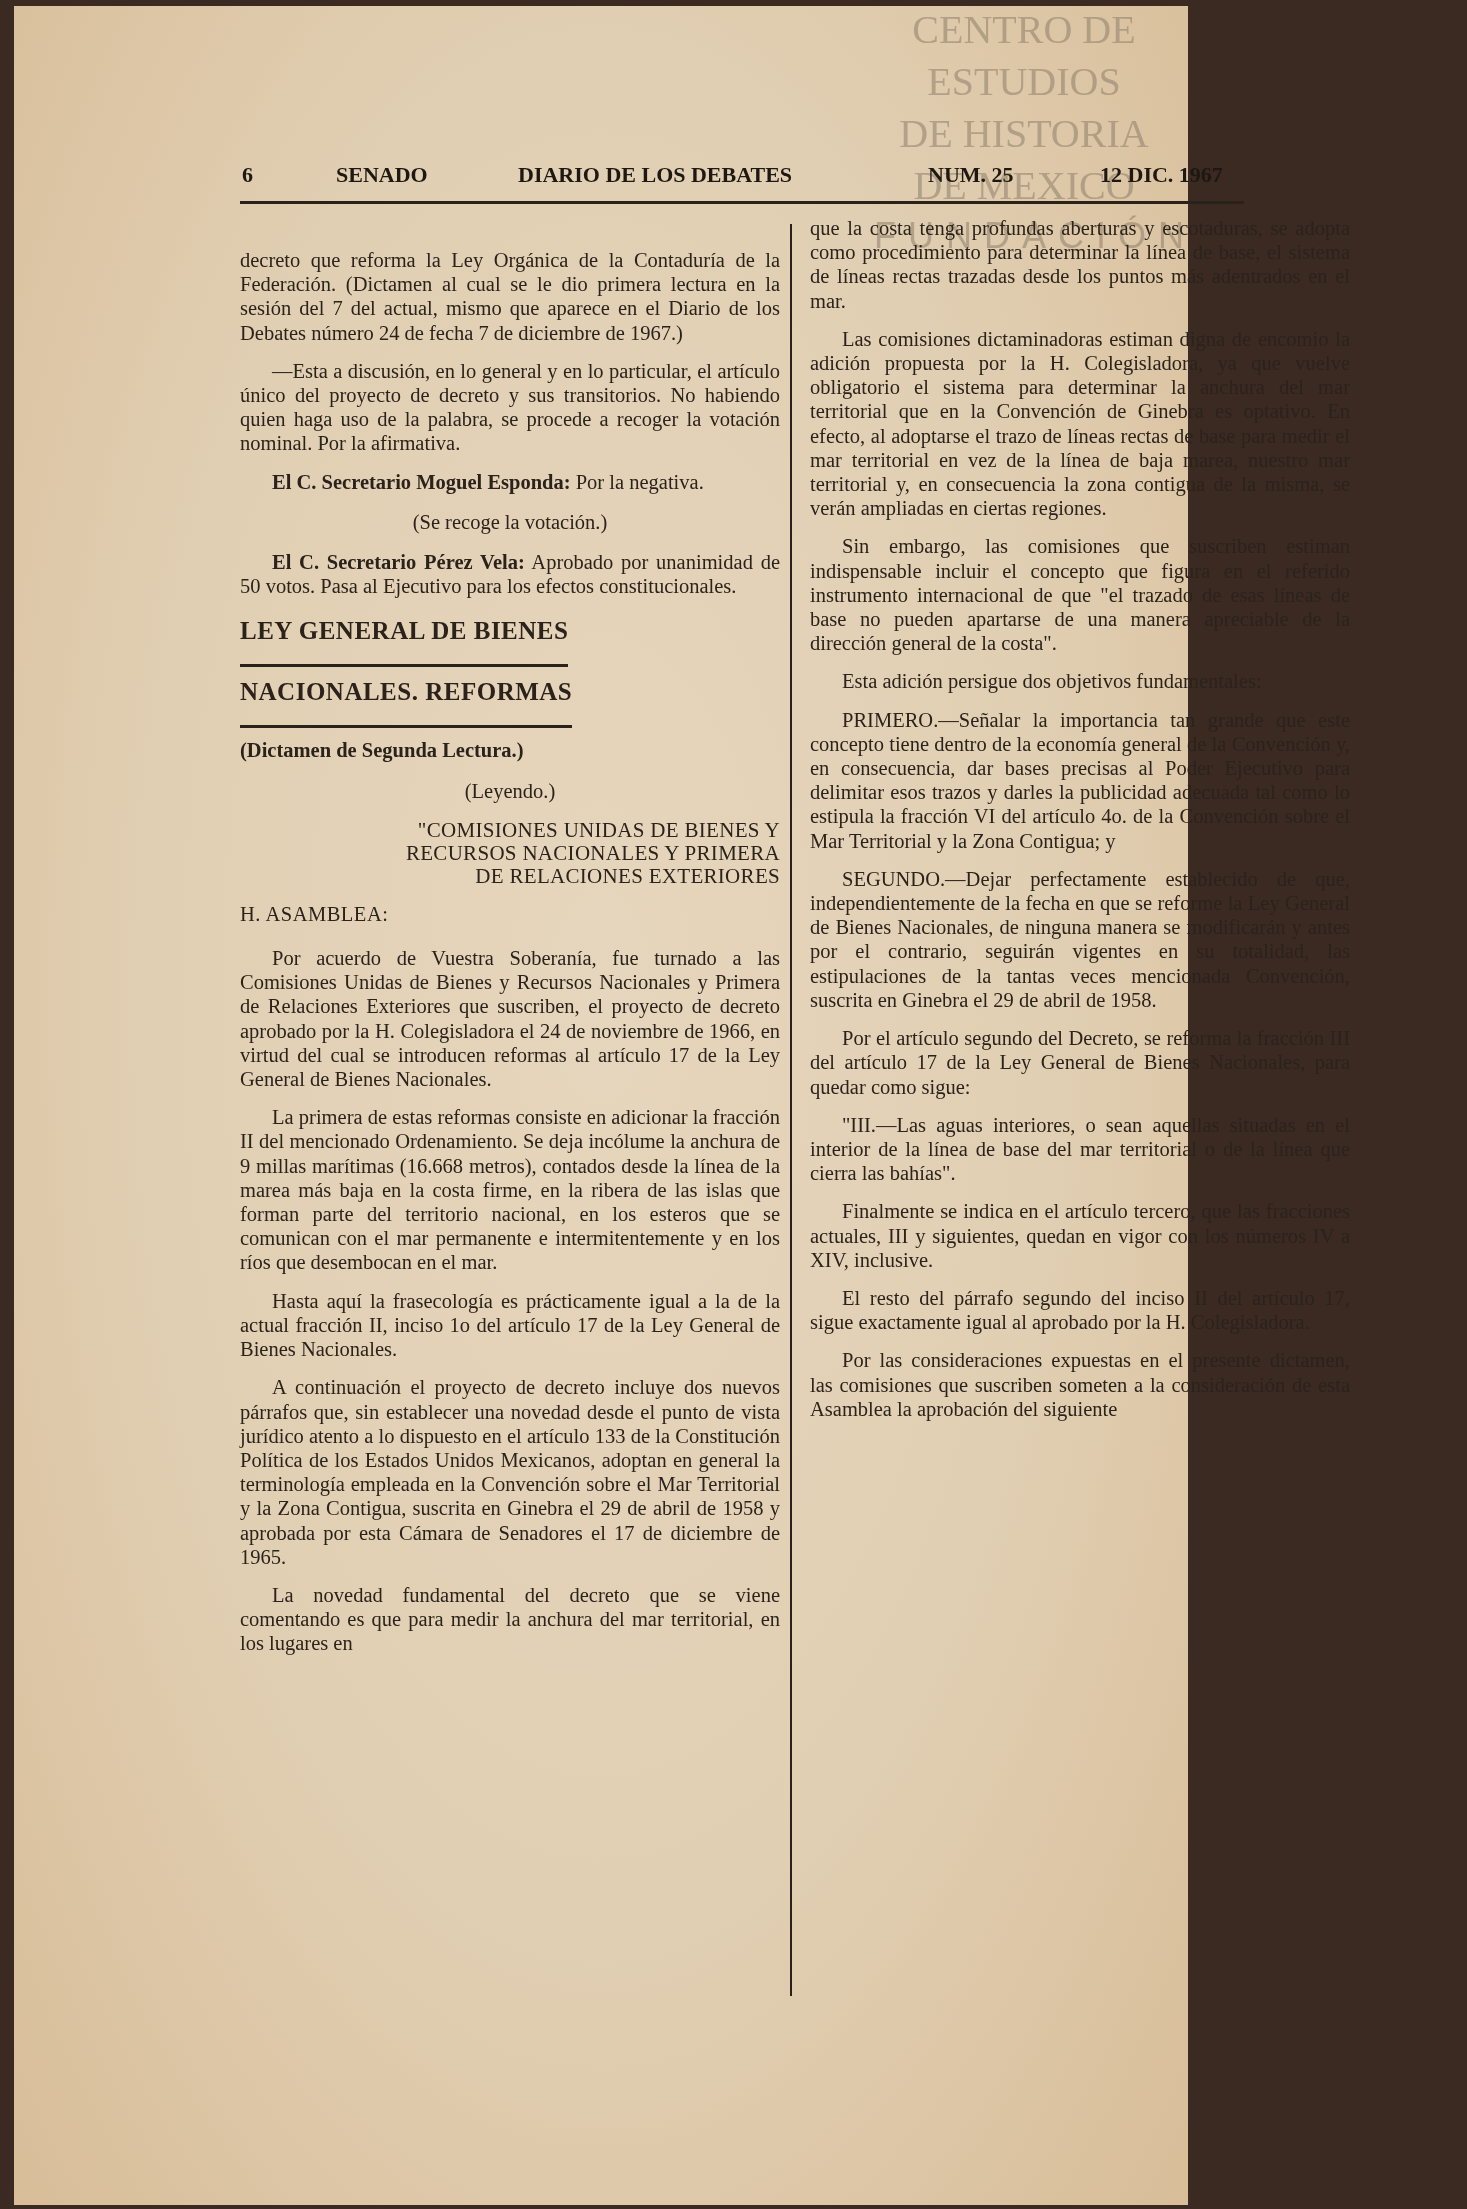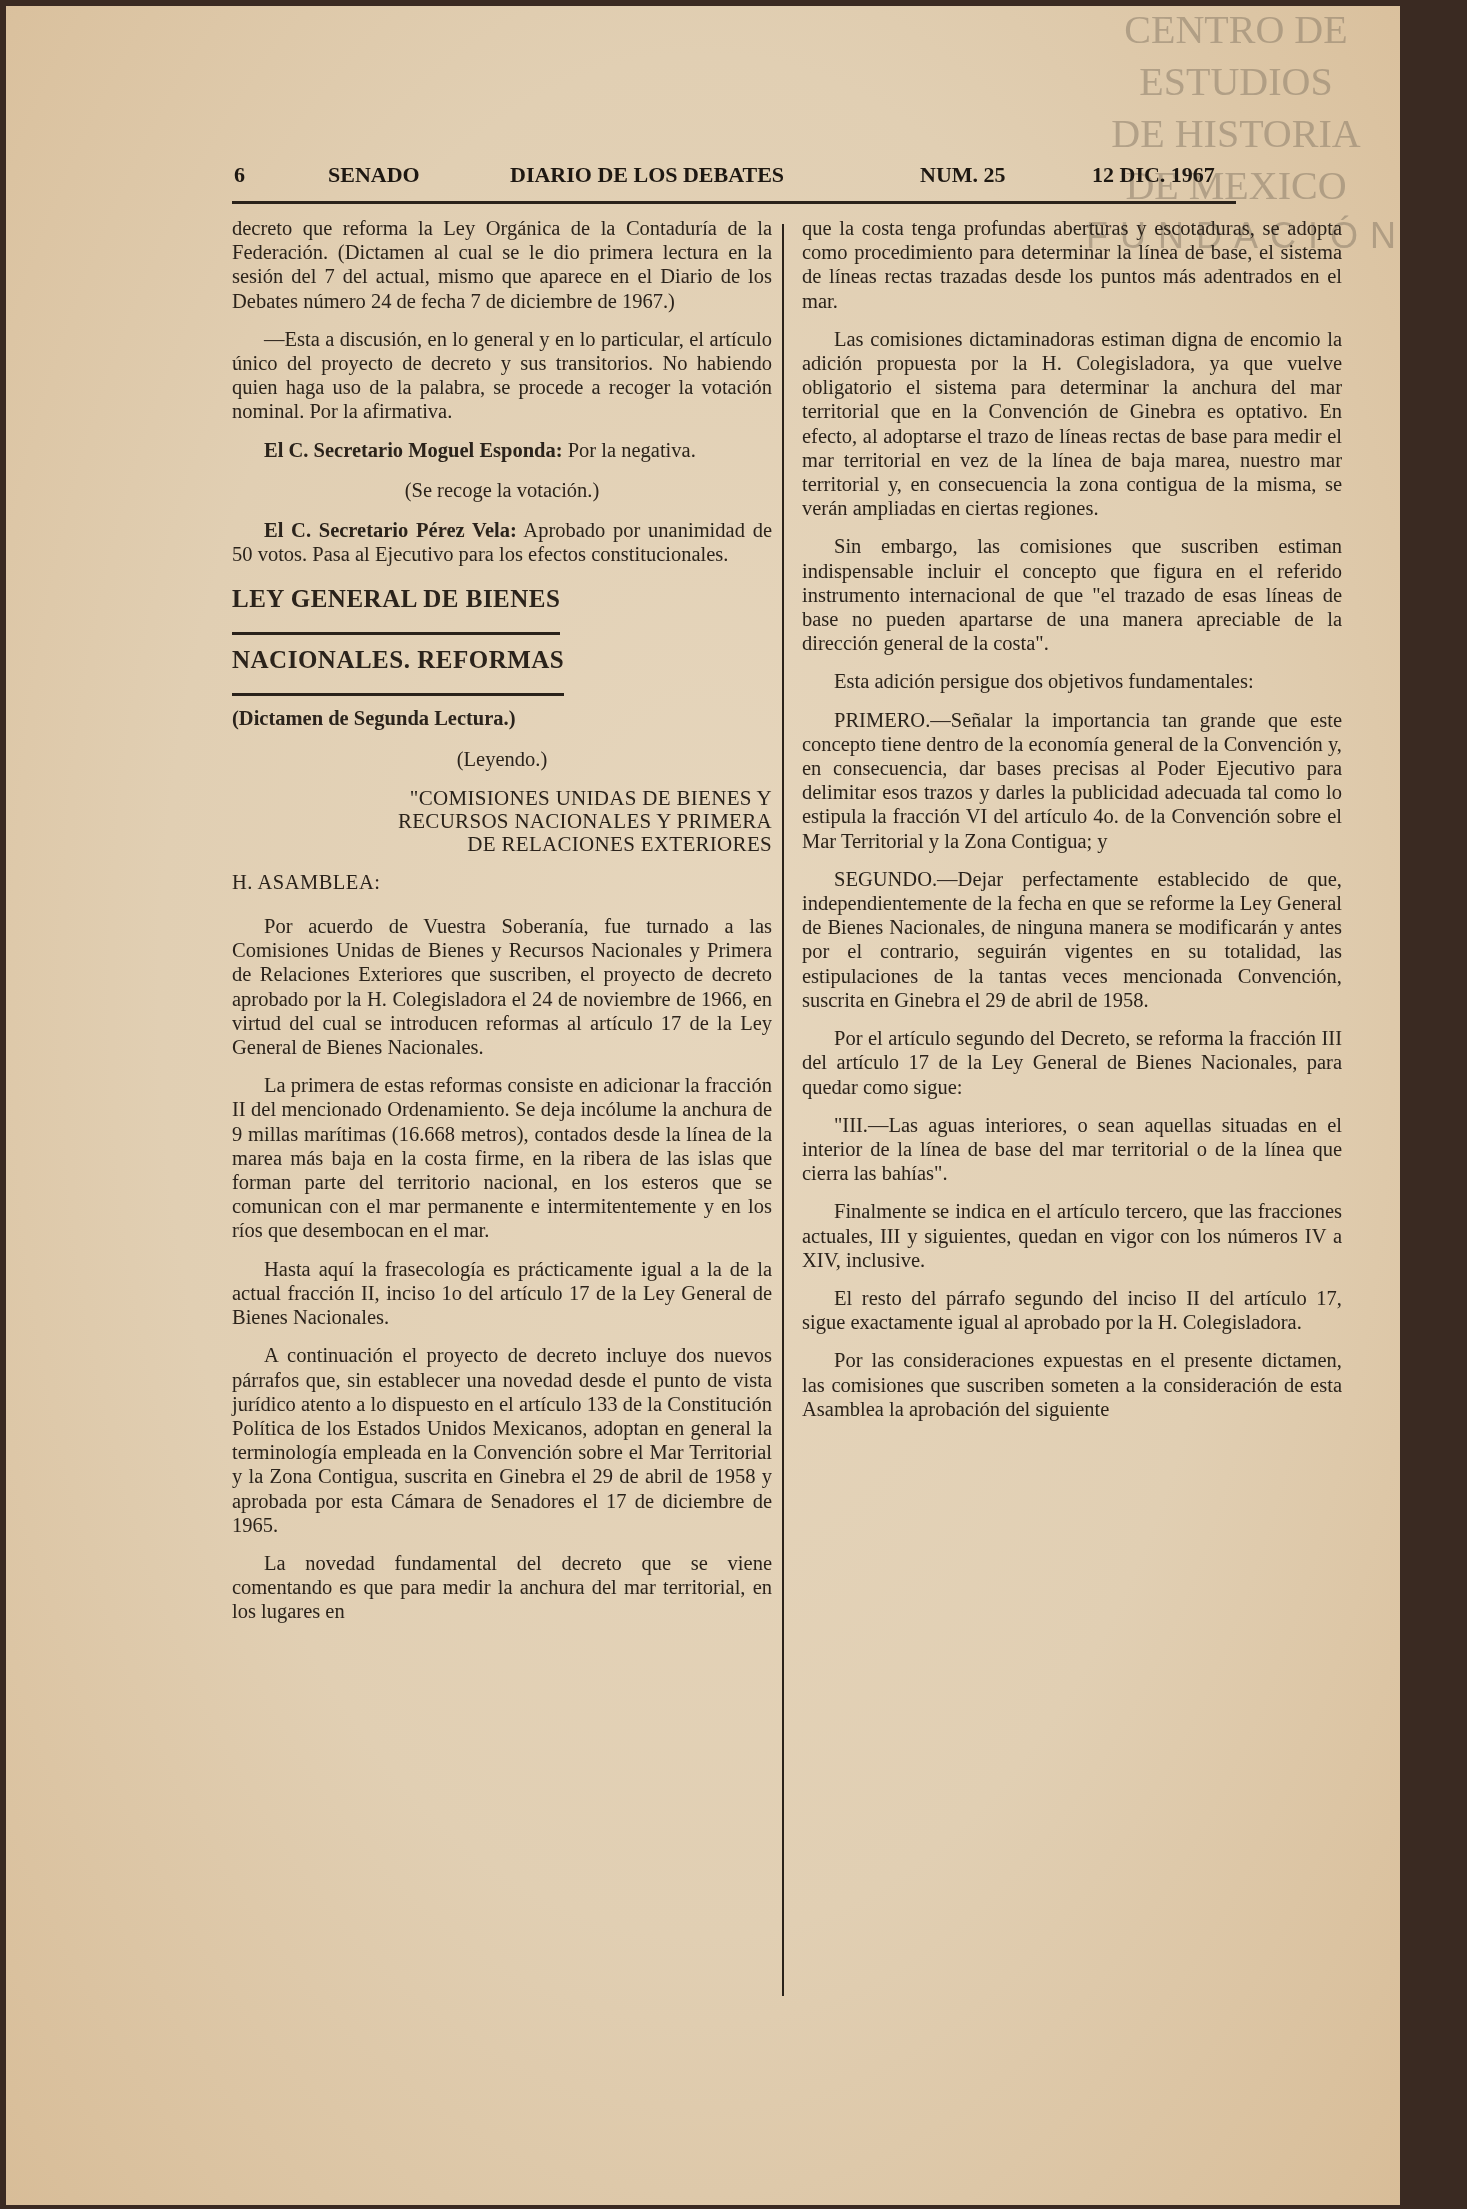--- a/index.html
+++ b/index.html
@@ -2,21 +2,21 @@
 <html><head>
   <meta charset="utf-8">
   <style>
     html, body { margin: 0; padding: 0; }
     body {
       width: 1467px; height: 2209px; overflow: hidden;
       background: #3a2a22;
       font-family: "Liberation Serif", "DejaVu Serif", serif;
     }
     .page {
-      position: absolute; left: 6px; top: 6px; width: 1394px; height: 2199px;
+      position: absolute; left: 14px; top: 6px; width: 1174px; height: 2199px;
       background:
         radial-gradient(ellipse at 50% 45%, #e6d6bd 0%, #e1cfb3 55%, #d8bd98 100%);
       color: #2b231b;
     }
     .watermark {
       position: absolute; right: 14px; top: 4px; width: 300px;
       color: rgba(140,125,105,0.55);
       text-align: center; line-height: 1;
     }
     .wm-line { font-family: "Liberation Serif", serif; font-size: 40px; letter-spacing: 0px; display: block; margin-bottom: 12px; }
@@ -40,21 +40,21 @@
     }
     .col-divider {
       position: absolute; left: 776px; top: 218px; width: 2px; height: 1772px;
       background: #2a221a;
     }
     .col {
       position: absolute; top: 210px; width: 540px;
       font-size: 20.5px; line-height: 24.2px; text-align: justify;
       color: #2b231b;
     }
-    .col-left { left: 226px; }
+    .col-left { left: 226px; margin-top: 32px; }
     .col-right { left: 796px; }
     .col p { margin: 0 0 14px 0; text-indent: 32px; hyphens: manual; }
     .col p.noindent { text-indent: 0; }
     .bold { font-weight: bold; }
     .center { text-align: center; text-indent: 0 !important; margin: 16px 0 16px 0 !important; }
     .section-head {
       font-weight: bold; font-size: 25px; letter-spacing: 0.5px;
       display: inline-block; border-bottom: 3px solid #2a221a;
       padding-bottom: 18px; margin: 0 0 10px 0; line-height: 30px;
     }

